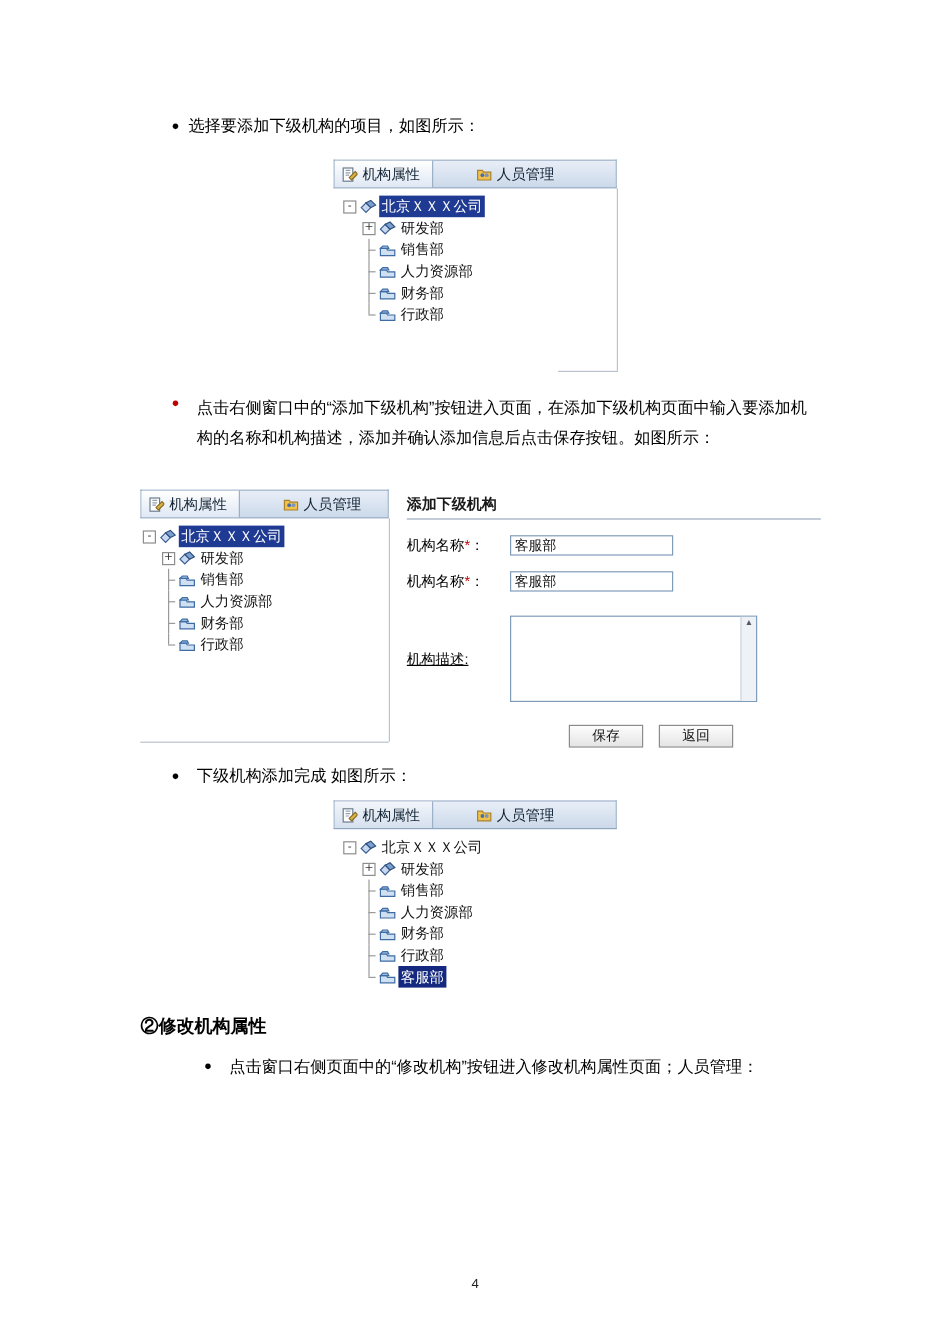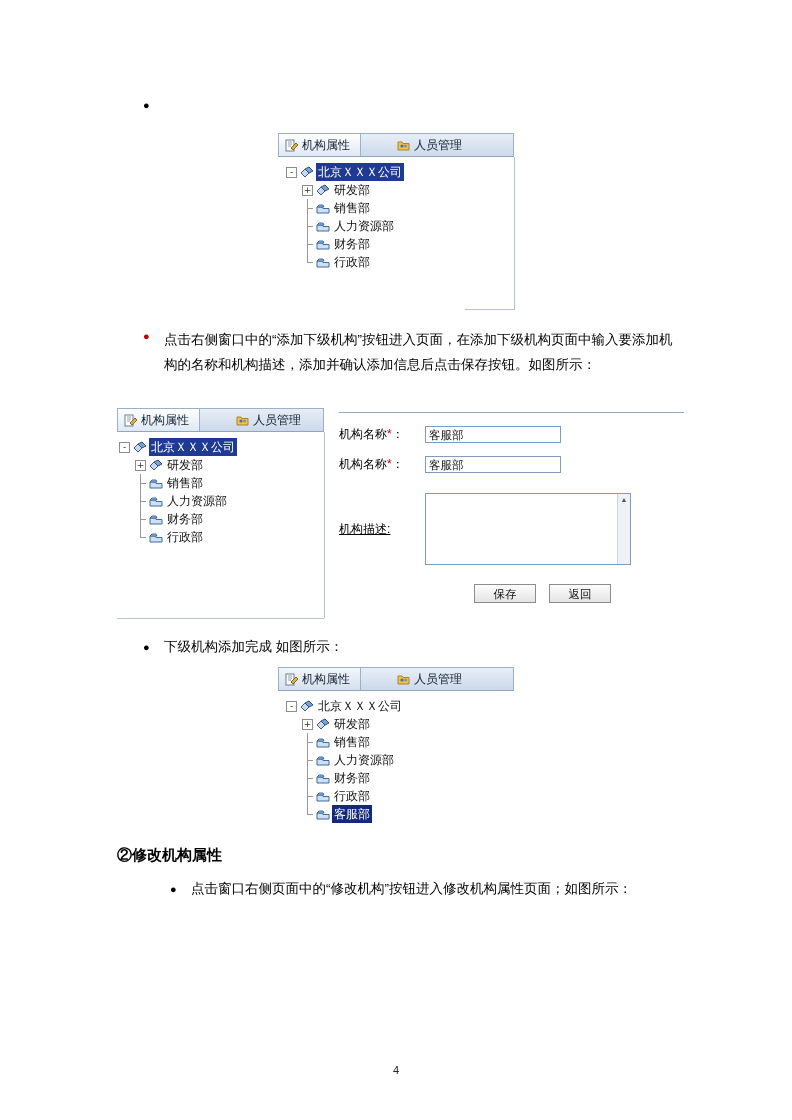--- a/index.html
+++ b/index.html
@@ -101,20 +101,21 @@
   }
   .sec-head { font-size:15px; font-weight:bold; }
 </style>
 </head>
 <body>
 
 <div class="page">
 
   <div class="bullet-row" style="position:absolute; left:143px; top:96px; width:520px;">
     <div class="bullet">●</div>
+    <div class="para" style="line-height:18px;">选择要添加下级机构的项目，如图所示：</div>
   </div>
 
   <div style="position:absolute; left:278px; top:133px; width:236px;">
     <div class="tabs">
       <div class="tab active">
         <span class="ic">
           <svg width="13" height="13" viewBox="0 0 13 13">
             <rect x="1" y="1" width="8" height="11" fill="#fff" stroke="#6d7c8c"></rect>
             <path d="M3 3h4M3 5h4M3 7h3" stroke="#8fa0b2" stroke-width="1"></path>
             <path d="M6 9l5-5 2 2-5 5z" fill="#d8b24a" stroke="#8a6b1e"></path>
@@ -265,20 +266,21 @@
             </svg></span>
           <span class="lbl">行政部</span>
         </div>
       </div>
   </div>
 
   <div style="position:absolute; left:324px; top:432px; width:1px; height:186px; background:#b9c3cf;"></div>
   <div style="position:absolute; left:117px; top:618px; width:207px; height:1px; background:#b9c3cf;"></div>
 
   <div class="form-panel" style="position:absolute; left:339px; top:412px; width:345px;">
+    <div class="form-title">添加下级机构</div>
     <div class="rule"></div>
 
     <div class="field-row">
       <div class="field-label">
         <span>机构名称</span><span class="req">*</span>：
       </div>
       <div class="inp">客服部</div>
     </div>
 
     <div class="field-row">
@@ -389,17 +391,17 @@
             </svg></span>
           <span class="lbl sel2">客服部</span>
         </div>
       </div>
   </div>
 
   <div class="sec-head" style="position:absolute; left:117px; top:846px;">②修改机构属性</div>
 
   <div class="bullet-row" style="position:absolute; left:170px; top:880px; width:520px;">
     <div class="bullet">●</div>
-    <div class="para" style="line-height:18px; padding-left:7px;">点击窗口右侧页面中的“修改机构”按钮进入修改机构属性页面；如图所示：</div>
+    <div class="para" style="line-height:18px; padding-left:7px;">点击窗口右侧页面中的“修改机构”按钮进入修改机构属性页面；人员管理：</div>
   </div>
 
   <div class="footer-page">4</div>
 </div>
 
 </body></html>

